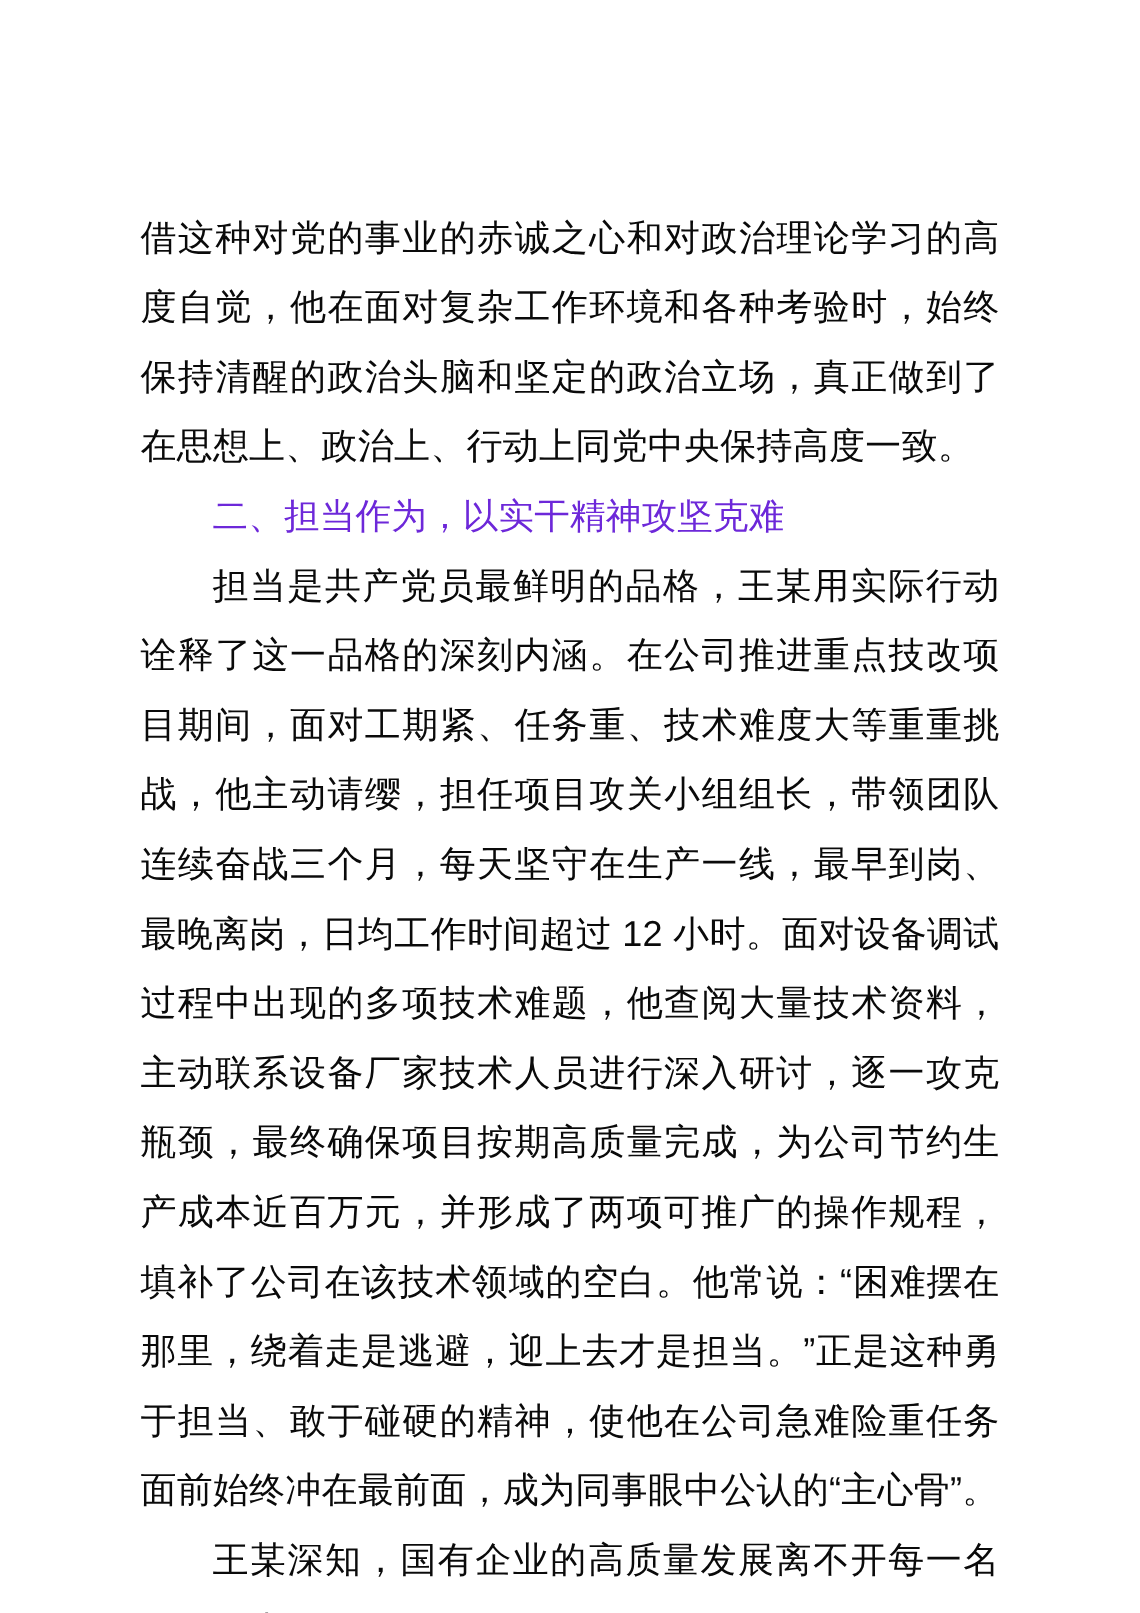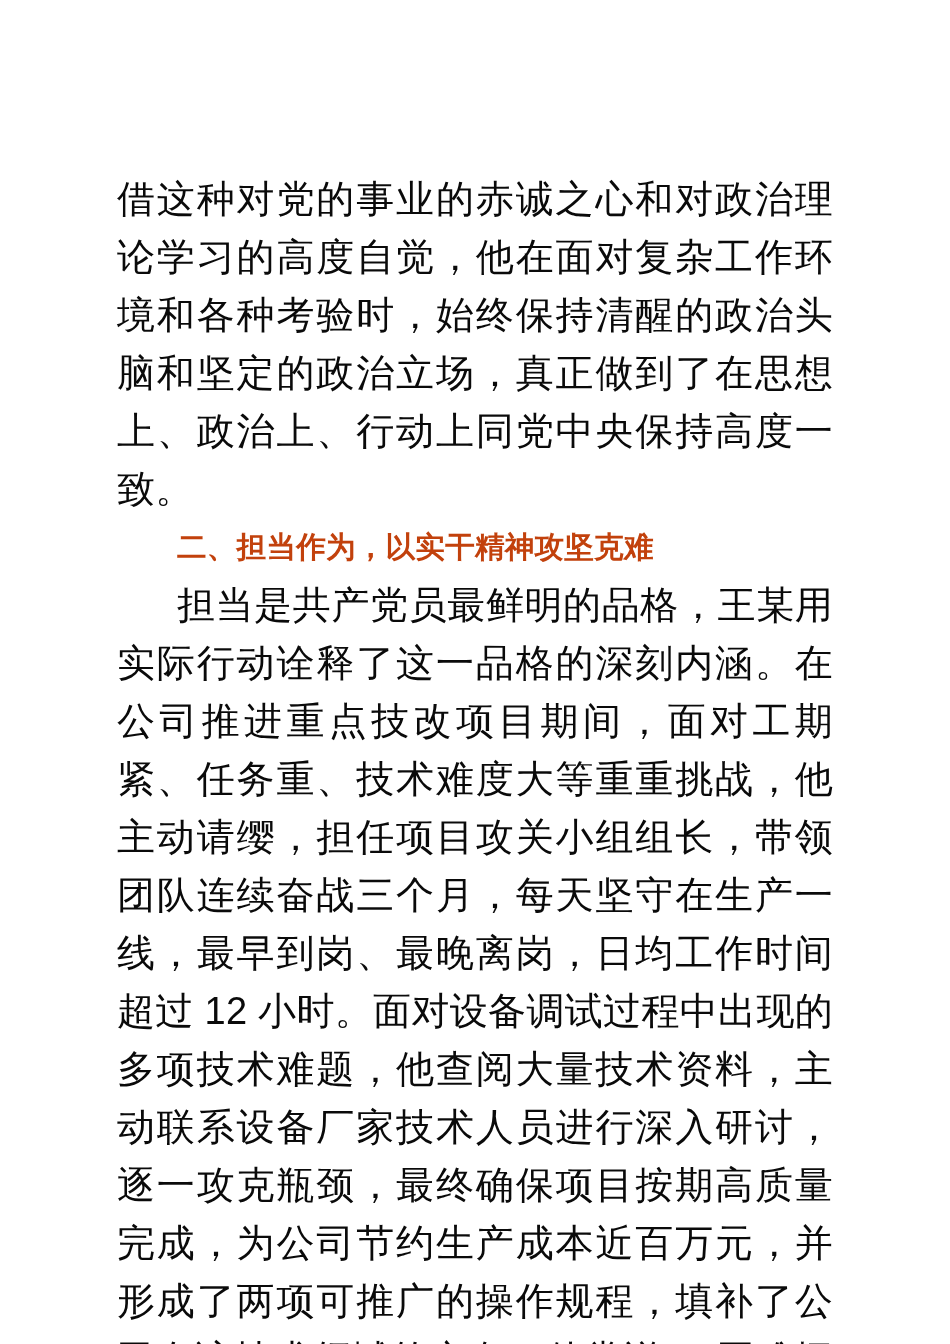--- a/index.html
+++ b/index.html
@@ -25,21 +25,21 @@
 
   .text-column {
     position: absolute;
     left: 117px;
     top: 170px;
     width: 716px;
   }
 
   .para {
     margin: 0;
-    font-size: 38px;
+    font-size: 30px;
     line-height: 58px;
     letter-spacing: 0.2px;
     text-align: justify;
     text-justify: inter-ideograph;
     text-align-last: left;
     word-break: break-all;
     color: #0a0a0a;
     font-weight: 400;
   }
 
@@ -47,22 +47,22 @@
     text-indent: 60px;
   }
 
   .heading {
     margin: 0;
     font-size: 29.6px;
     line-height: 58px;
     letter-spacing: 0.2px;
     text-indent: 60px;
     text-align: left;
-    color: #c2410c;
-    font-weight: 700;
+    color: #6d28d9;
+    font-weight: 400;
   }
 </style>
 </head>
 <body>
 
 <div class="page">
   <div class="text-column">
 
     <p class="para">借这种对党的事业的赤诚之心和对政治理论学习的高度自觉，他在面对复杂工作环境和各种考验时，始终保持清醒的政治头脑和坚定的政治立场，真正做到了在思想上、政治上、行动上同党中央保持高度一致。</p>
 

